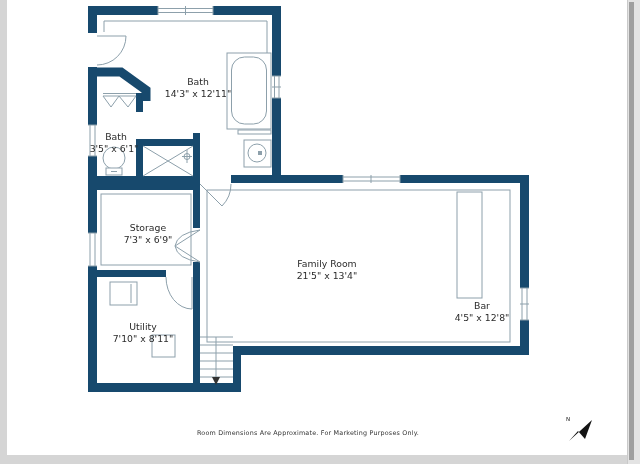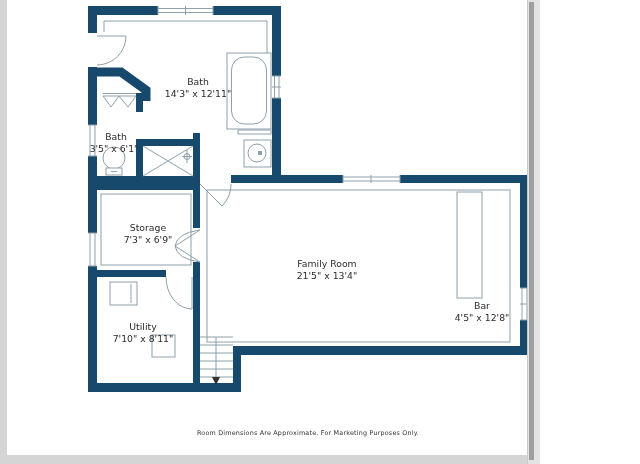--- a/index.html
+++ b/index.html
@@ -1,16 +1,16 @@
 <!DOCTYPE html>
 <html><head>
 <meta charset="utf-8">
 <style>
   html,body{margin:0;padding:0;}
-  .stage{position:relative;width:540px;height:464px;background:#d5d5d5;overflow:hidden;
+  .stage{position:relative;width:640px;height:464px;background:#d5d5d5;overflow:hidden;
          font-family:"DejaVu Sans",sans-serif;}
   .page{position:absolute;left:7px;top:0;width:620px;height:455px;background:#ffffff;}
   svg.plan{position:absolute;left:0;top:0;width:640px;height:464px;}
   .wall{fill:#17496d;}
   .wallstroke{stroke:#17496d;stroke-width:9;fill:none;stroke-linejoin:miter;}
   .thin{stroke:#8da0ab;stroke-width:1;fill:none;}
   .thinfill{stroke:#8da0ab;stroke-width:1;fill:#ffffff;}
   .room-name,.room-dims{font-size:9.3px;fill:#2b2b2b;text-anchor:middle;}
   .disclaimer{font-size:6.4px;fill:#333333;text-anchor:middle;letter-spacing:.2px;}
   .compass-n{font-size:5.5px;fill:#222;}

